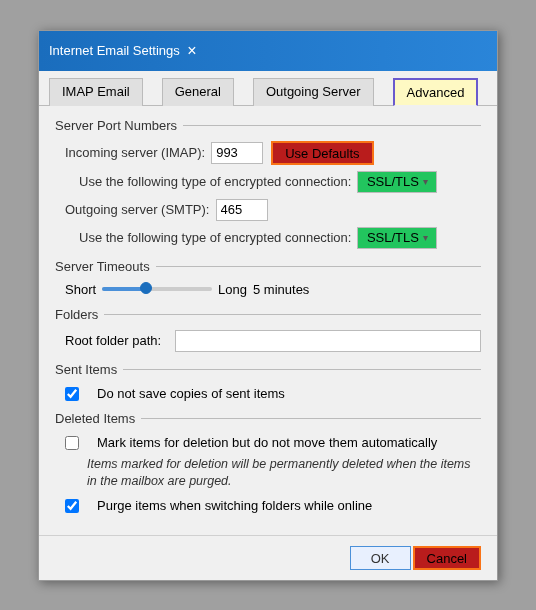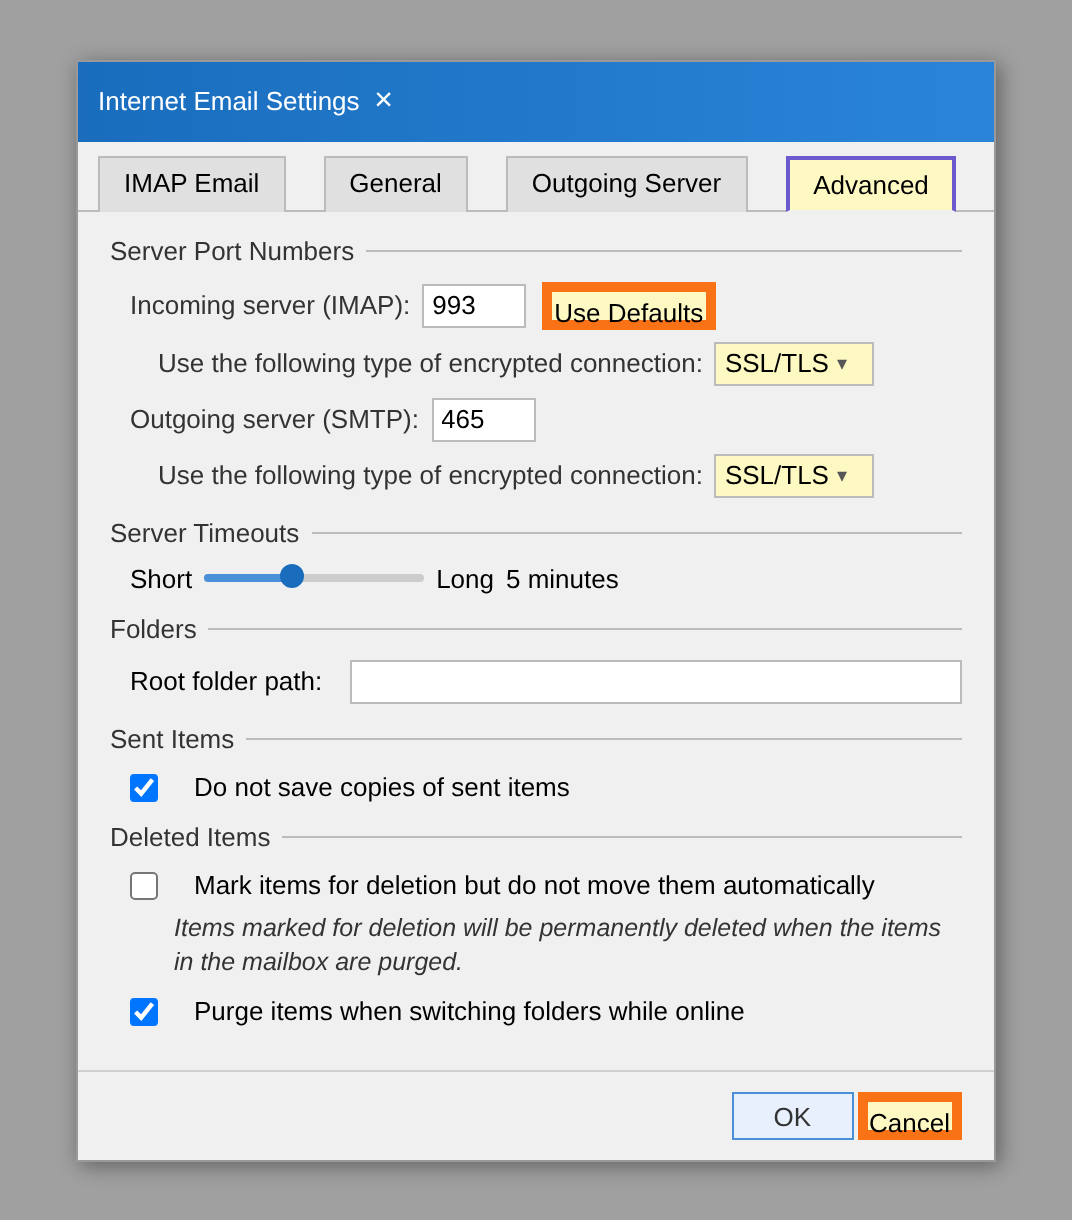--- a/index.html
+++ b/index.html
@@ -103,44 +103,44 @@
       border: 1px solid #bbb;
       background: white;
       padding: 2px 4px;
       font-size: 13px;
       height: 22px;
     }
     .text-input-sm {
       width: 52px;
     }
     .btn {
-      border: 5px solid #f97316;
-      background: #fef9c3;
-      padding: 3px 1px;
+      border: 2px solid #f97316;
+      background: #b91c1c;
+      padding: 3px 12px;
       font-size: 13px;
       cursor: pointer;
       height: 24px;
     }
     .btn-ok {
       border: 1px solid #4a90d9;
       background: #e8f0fe;
       padding: 4px 20px;
       color: #333;
     }
     .dropdown {
       border: 1px solid #bbb;
-      background: #fef9c3;
+      background: #22c55e;
       padding: 2px 4px;
       font-size: 13px;
       height: 22px;
       display: flex;
       align-items: center;
       cursor: pointer;
       min-width: 80px;
-      justify-content: flex-start;
+      justify-content: center;
     }
     .dropdown-arrow {
       font-size: 10px;
       color: #555;
       margin-left: 4px;
     }
     .slider-row {
       display: flex;
       align-items: center;
       padding-left: 10px;

